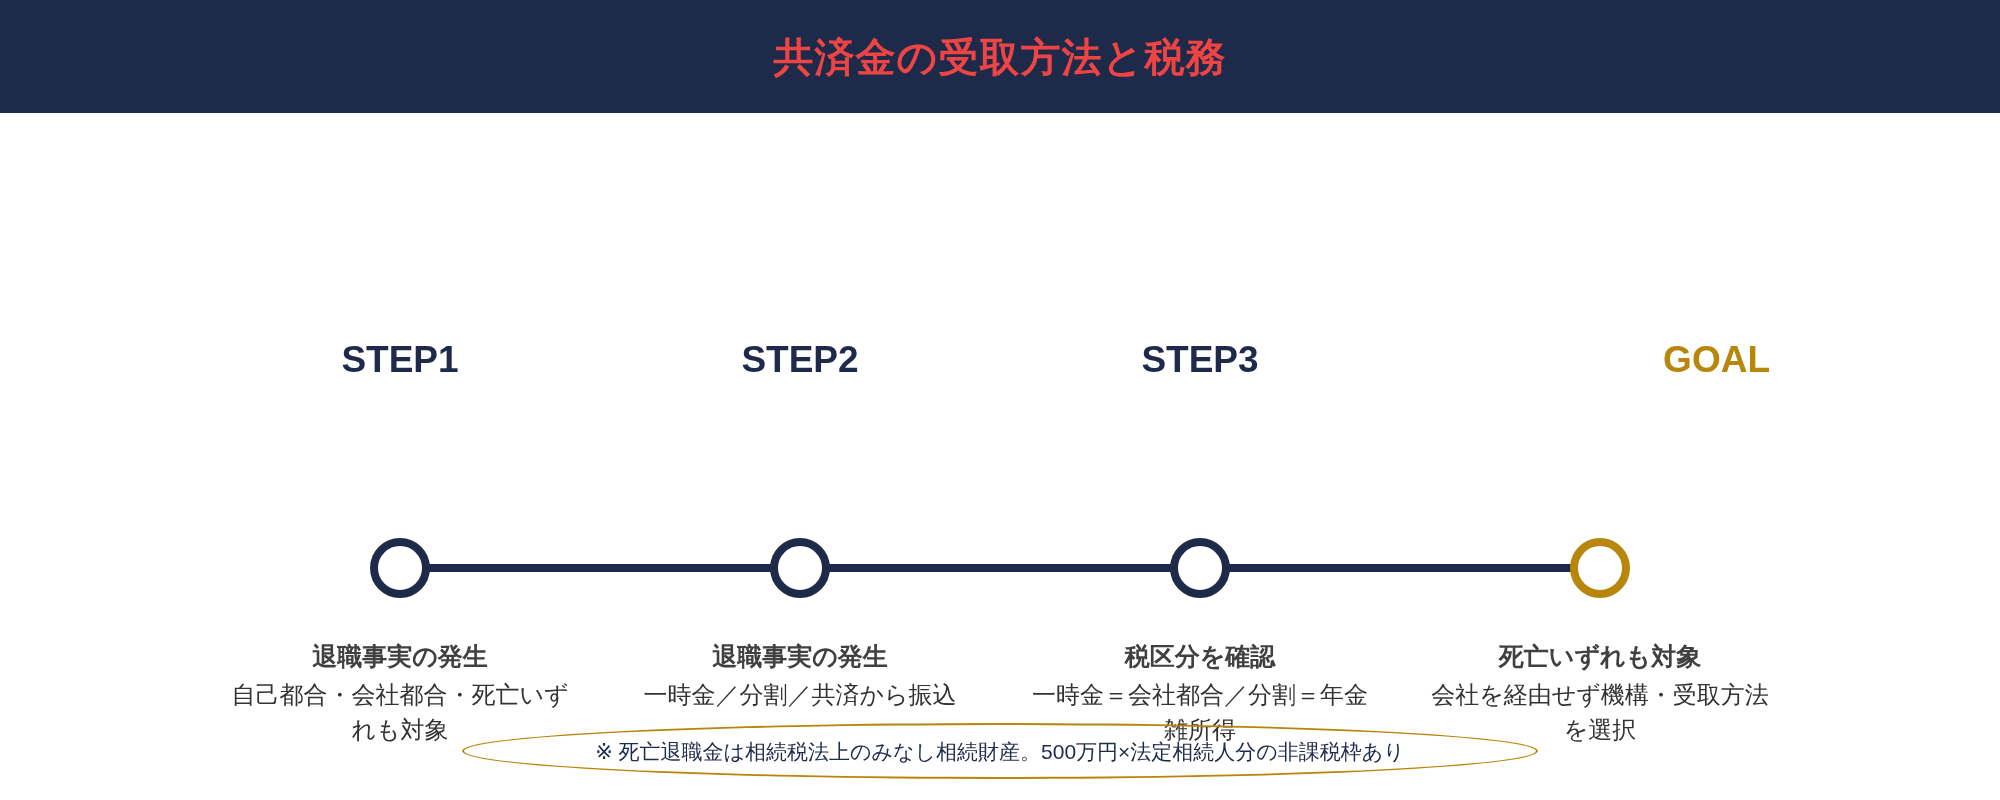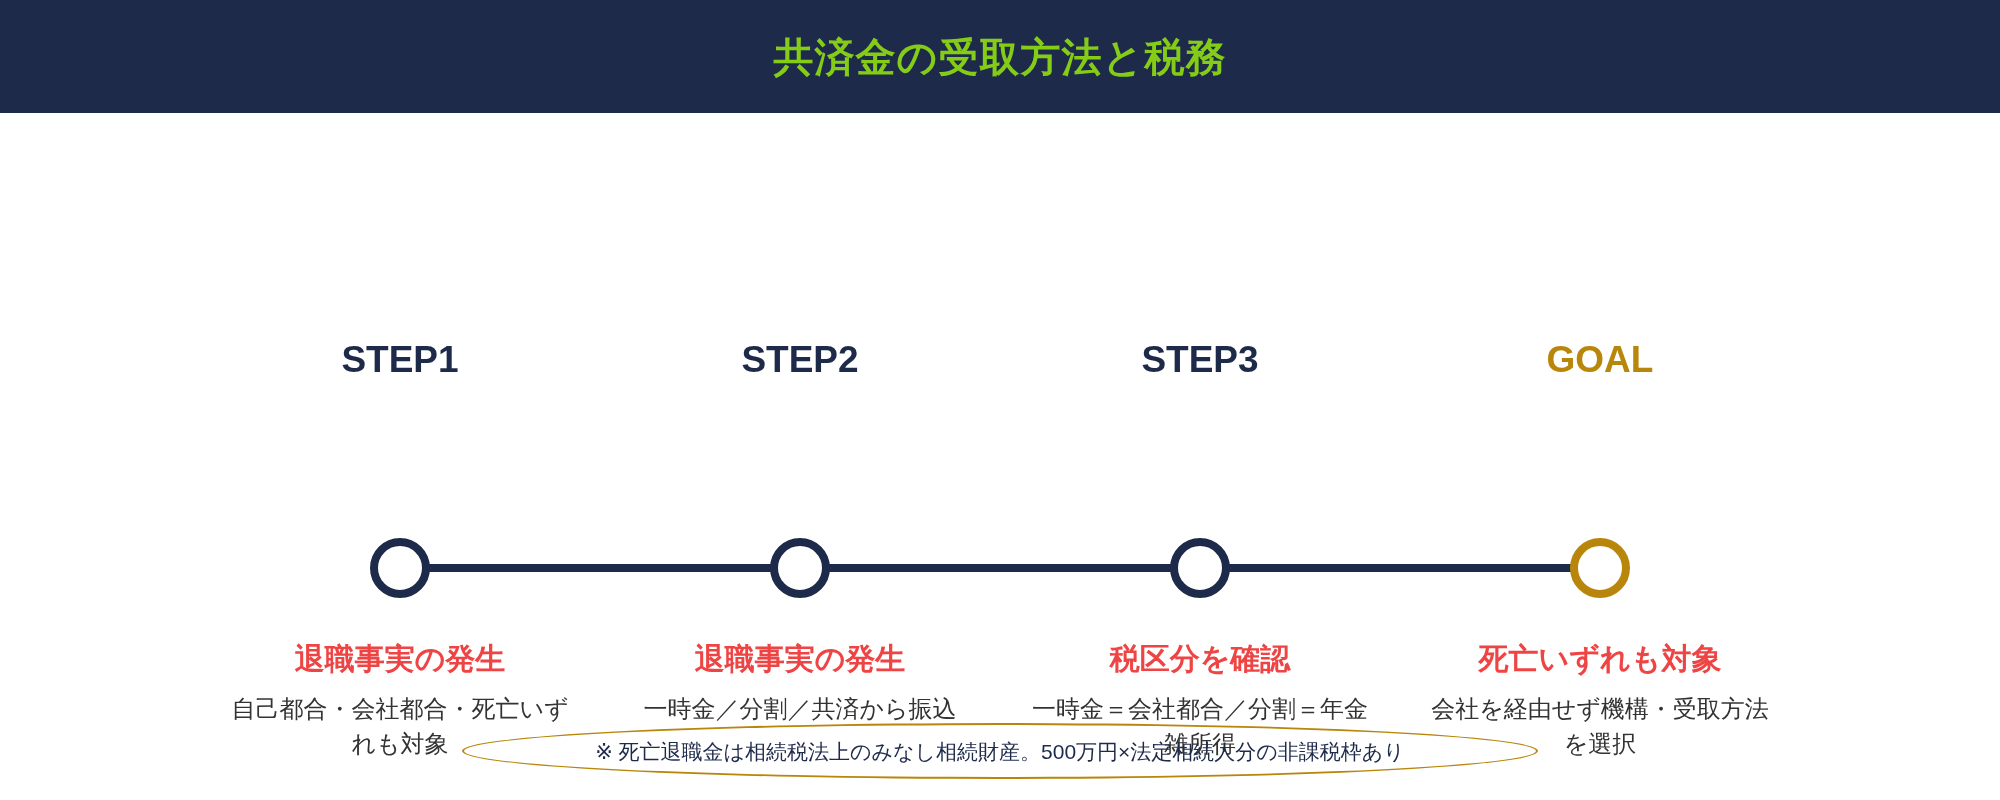--- a/index.html
+++ b/index.html
@@ -27,21 +27,21 @@
     left: 0;
     top: 0;
     width: 2000px;
     height: 113px;
     background: #1d2a4a;
     display: flex;
     align-items: center;
     justify-content: center;
   }
   .header-title {
-    color: #84cc16;
+    color: #ef4444;
     font-size: 40px;
     font-weight: bold;
     letter-spacing: 1px;
     line-height: 1;
     white-space: nowrap;
   }
 
   
   .timeline {
     position: absolute;
@@ -74,20 +74,21 @@
     top: 228px;
     left: 0;
     width: 340px;
     font-size: 37px;
     font-weight: bold;
     line-height: 1;
     color: #1d2a4a;
   }
   .step-label.goal {
     color: #b8860b;
+    text-align: right;
   }
 
   .circle {
     position: absolute;
     top: 425px;
     left: 140px;
     width: 44px;
     height: 44px;
     border-radius: 50%;
     border: 8px solid #1d2a4a;
@@ -96,29 +97,29 @@
   }
   .circle.goal {
     border-color: #b8860b;
   }
 
   .node-title {
     position: absolute;
     top: 528px;
     left: -10px;
     width: 360px;
-    font-size: 30px;
+    font-size: 25px;
     font-weight: bold;
-    color: #ef4444;
+    color: #404040;
     line-height: 1.2;
   }
 
   .node-desc {
     position: absolute;
-    top: 579px;
+    top: 565px;
     left: 0px;
     width: 340px;
     font-size: 24px;
     font-weight: normal;
     color: #333333;
     line-height: 1.45;
   }
 
   
   .footnote-wrap {

